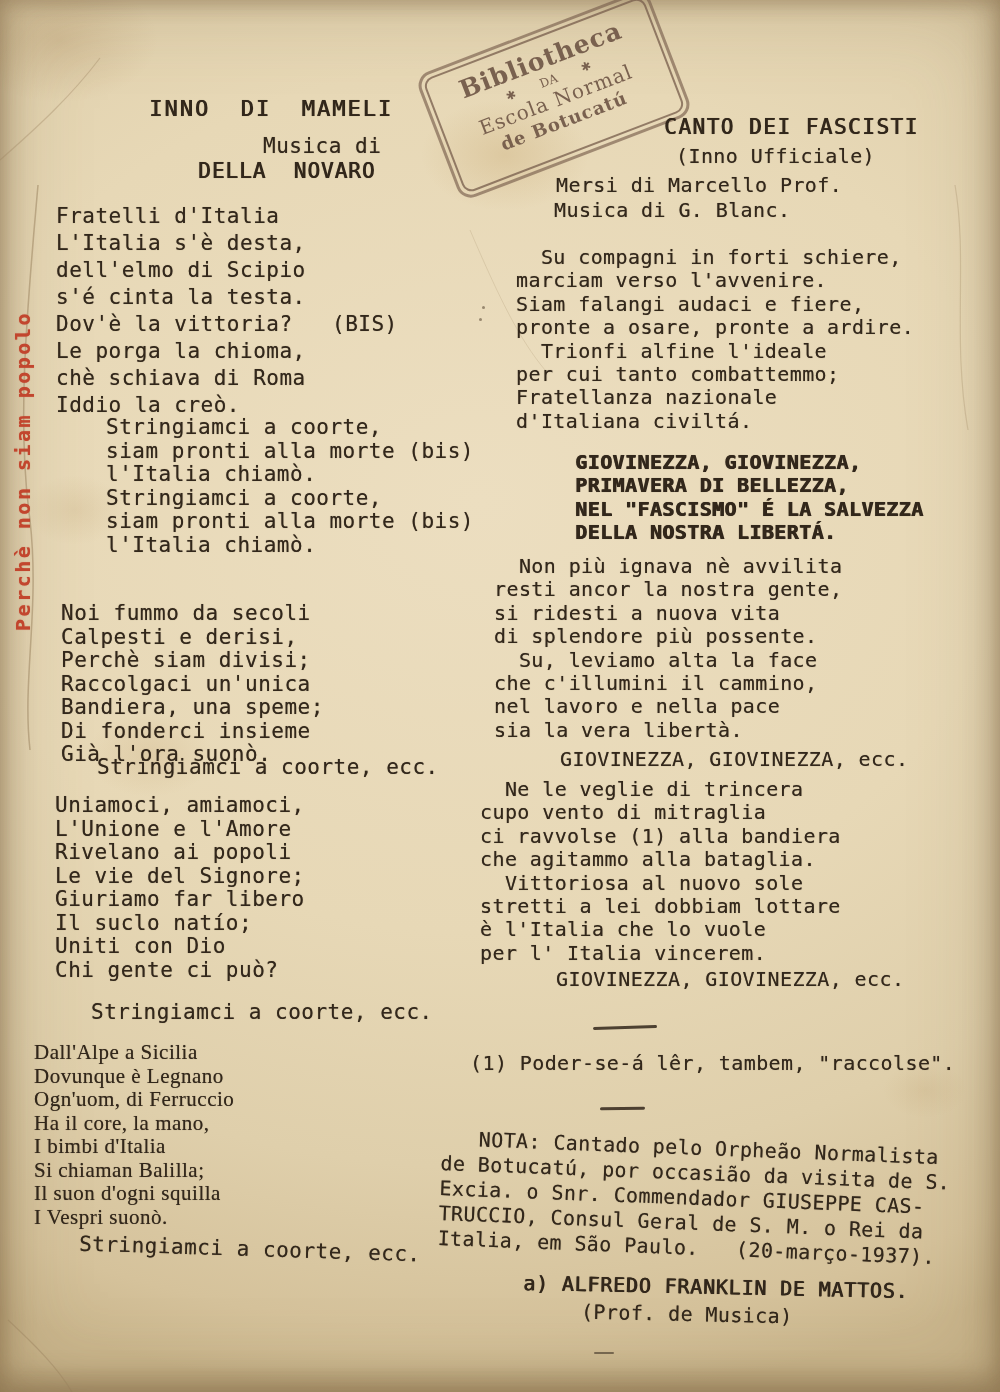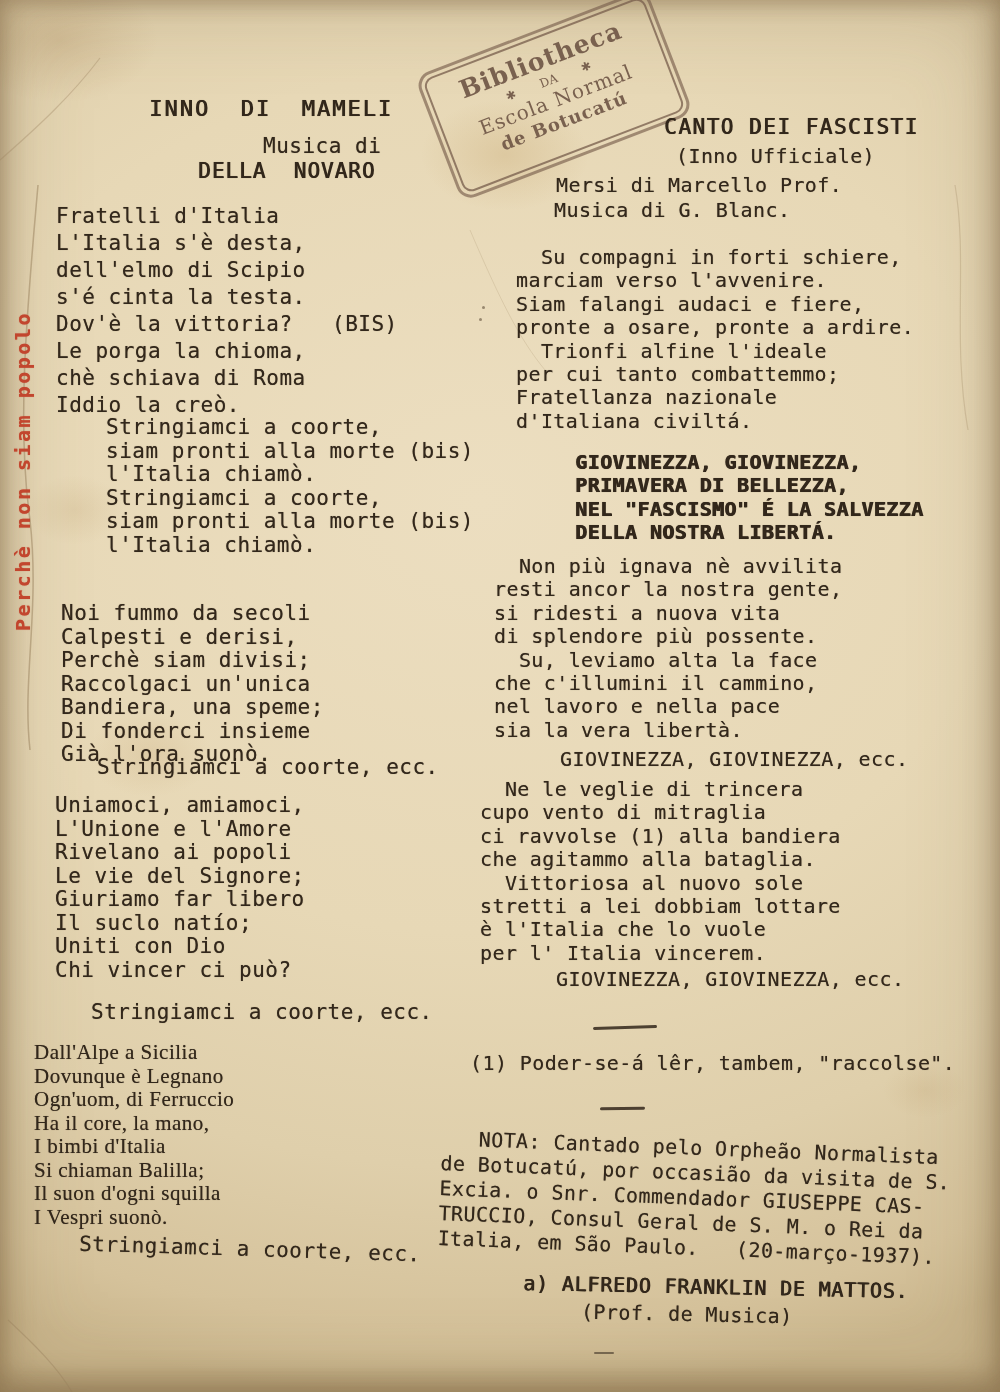--- a/index.html
+++ b/index.html
@@ -139,21 +139,21 @@
 Di fonderci insieme
 Già l'ora suonò.</div>
   <div id="l-ref1" class="txt lcol">Stringiamci a coorte, ecc.</div>
   <div id="l-st3" class="txt lcol">Uniamoci, amiamoci,
 L'Unione e l'Amore
 Rivelano ai popoli
 Le vie del Signore;
 Giuriamo far libero
 Il suclo natío;
 Uniti con Dio
-Chi vincer ci può?</div>
+Chi gente ci può?</div>
   <div id="l-ref2" class="txt lcol">Stringiamci a coorte, ecc.</div>
   <div id="l-st4" class="txt lcol">Dall'Alpe a Sicilia
 Dovunque è Legnano
 Ogn'uom, di Ferruccio
 Ha il core, la mano,
 I bimbi d'Italia
 Si chiaman Balilla;
 Il suon d'ogni squilla
 I Vespri suonò.</div>
   <div id="l-ref3" class="txt lcol">Stringiamci a coorte, ecc.</div>

